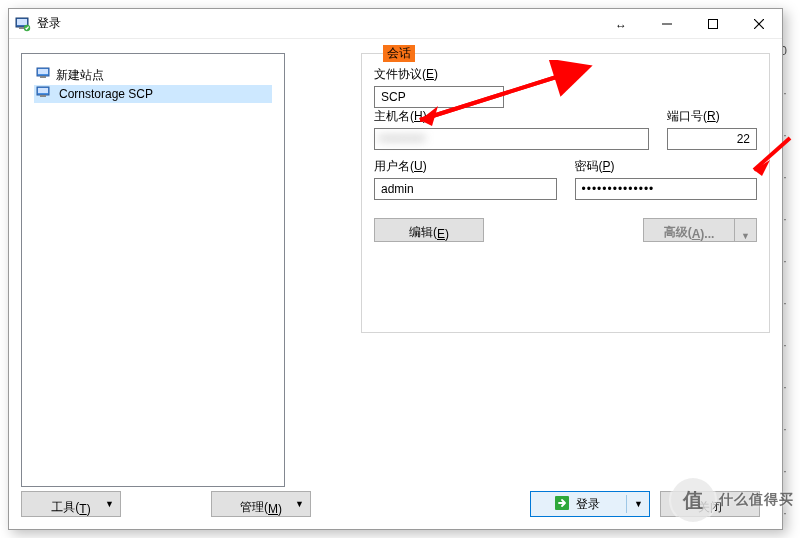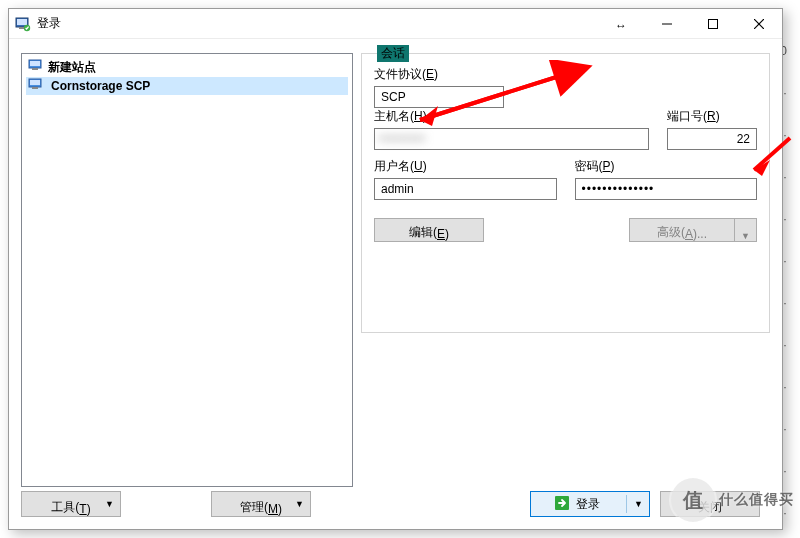--- a/index.html
+++ b/index.html
@@ -25,56 +25,56 @@
   .title-icon svg { display:block; }
   .title-text { font-size:12px; color:#000; }
   .win-controls { display:flex; }
   .win-btn { width:46px; height:30px; display:flex; align-items:center; justify-content:center; color:#000; }
   .drag-handle { width:46px; height:30px; display:flex; align-items:center; justify-content:center; color:#000; font-size:12px; }
 
   .body { position:absolute; left:0; right:0; top:30px; bottom:0; padding:14px 12px 10px 12px; }
 
   
   .sidebar {
-    position:absolute; left:12px; top:14px; width:332px; height:434px;
-    border:1px solid #828790; background:#fff; padding:4px;font-weight:bold;
+    position:absolute; left:12px; top:14px; width:264px; height:434px;
+    border:1px solid #828790; background:#fff; padding:12px;
   }
   .site-item { display:flex; align-items:center; gap:4px; height:18px; padding:0 2px; margin-bottom:1px; }
   .site-item.selected { background:#cde8ff;gap:7px; }
   .site-item .lbl { white-space:nowrap; }
 
   
   .session-box {
     position:absolute; left:352px; top:14px; right:12px; height:280px;
     border:1px solid #d5d5d5; padding:12px 12px 10px 12px;
     background:#fff;
   }
   .session-legend {
-    position:absolute; left:15px; top:-9px; background:#0f766e; padding:0 4px; color:#000;
+    position:absolute; left:21px; top:-9px; background:#f97316; padding:0 4px; color:#000;
   }
   .field-label { color:#000; margin-bottom:3px; }
   .field-label .ul { text-decoration:underline; }
   .input {
     height:22px; border:1px solid #7a7a7a; background:#fff; padding:0 4px; width:100%;
     display:flex; align-items:center;
   }
   .input input { border:none; outline:none; width:100%; height:100%; font-size:12px; background:transparent; }
   .input.right input { text-align:right; }
   .row { display:flex; gap:18px; }
   .row .col { flex:1; }
   .btn {
     height:24px; border:1px solid #adadad; background:#e1e1e1; display:inline-flex;
     align-items:flex-end; justify-content:center; padding:0 12px; min-width:86px; position:relative;
     color:#000; cursor:default;
   }
   .btn.disabled { color:#838383; }
   .btn .ul { text-decoration:underline; }
   .btn-split .caret { position:absolute; right:6px; top:50%; transform:translateY(-50%); font-size:9px; }
   .btn-edit { width:110px; }
-  .btn-adv { width:106px; }
+  .btn-adv { width:92px;font-weight:bold; }
 
   
   .bottom-bar { position:absolute; left:12px; right:12px; bottom:12px; height:26px; display:flex; align-items:center; }
   .bottom-bar .btn { min-width:100px; height:26px; }
   .spacer { flex:1; }
 
   .login-btn {
     border:1px solid #0078d7; background:#e5f1fb; min-width:120px; height:26px;
     display:inline-flex; align-items:center; justify-content:center; gap:6px; position:relative;
     padding-right:26px;

